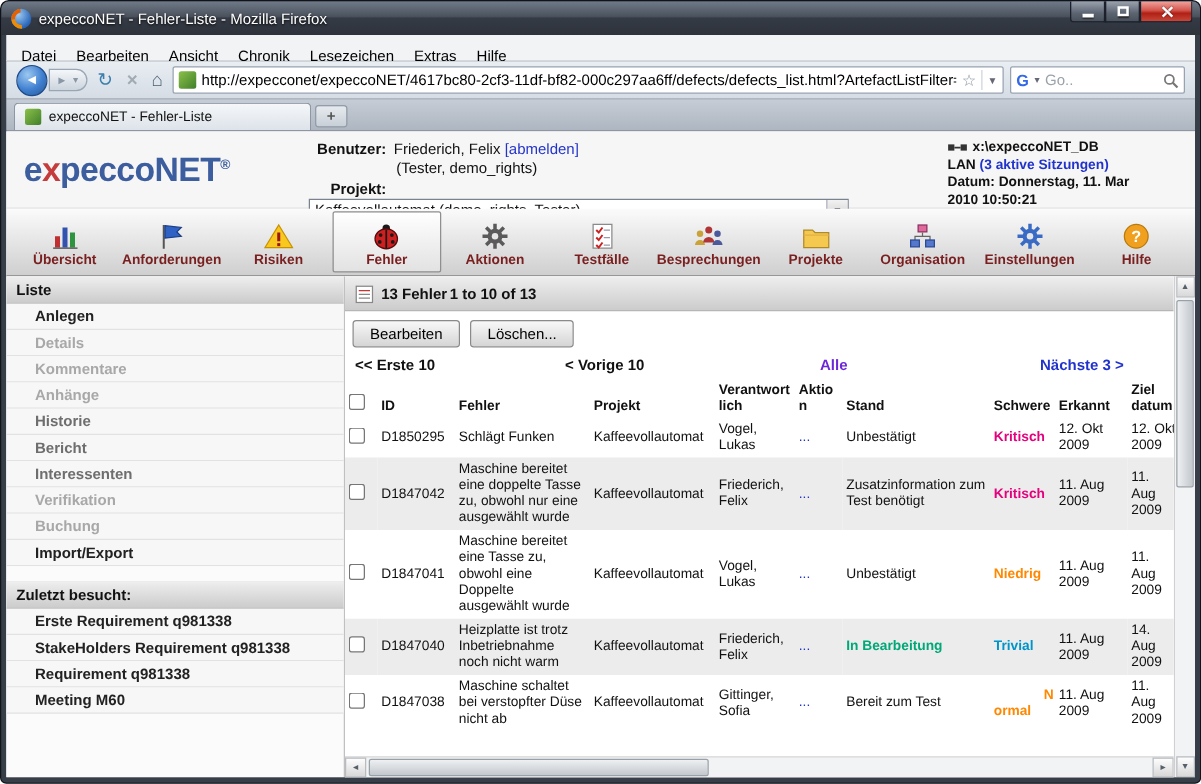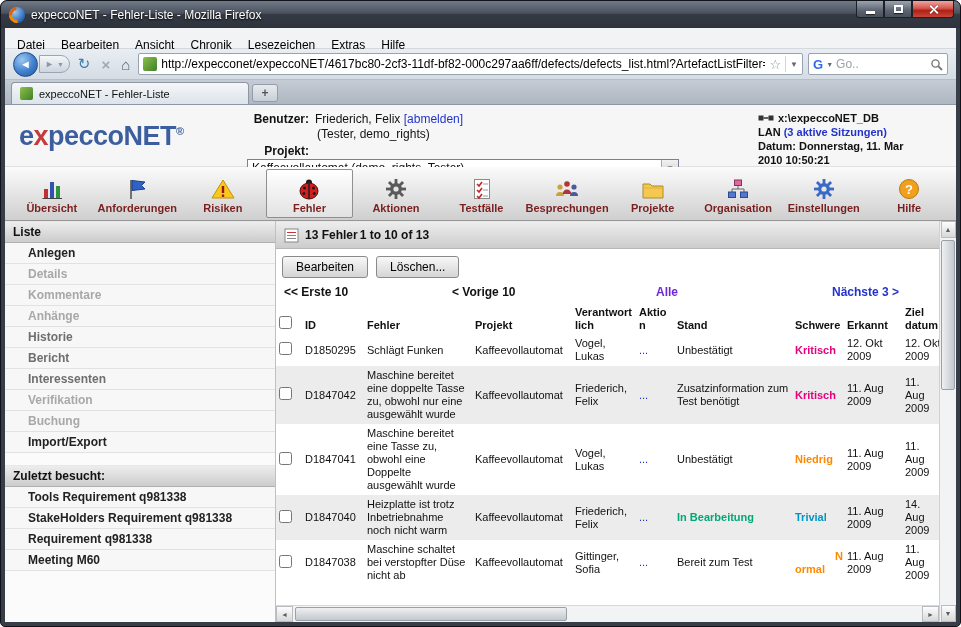--- a/index.html
+++ b/index.html
@@ -399,21 +399,21 @@
         <div class="side-item disabled">Kommentare</div>
         <div class="side-item disabled">Anhänge</div>
         <div class="side-item medium">Historie</div>
         <div class="side-item medium">Bericht</div>
         <div class="side-item medium">Interessenten</div>
         <div class="side-item disabled">Verifikation</div>
         <div class="side-item disabled">Buchung</div>
         <div class="side-item enabled">Import/Export</div>
         <div class="side-gap"></div>
         <div class="side-band">Zuletzt besucht:</div>
-        <div class="side-item enabled">Tools Requirement q981338</div>
+        <div class="side-item enabled">Erste Requirement q981338</div>
         <div class="side-item enabled">StakeHolders Requirement q981338</div>
         <div class="side-item enabled">Requirement q981338</div>
         <div class="side-item enabled">Meeting M60</div>
       </div>
 
       <div class="main">
         <div class="main-band">
           <svg width="15" height="15" viewBox="0 0 15 15">
               <rect x="1" y="1" width="13" height="13" fill="#fff" stroke="#888"></rect>
               <line x1="3" y1="4.5" x2="12" y2="4.5" stroke="#c33"></line>

